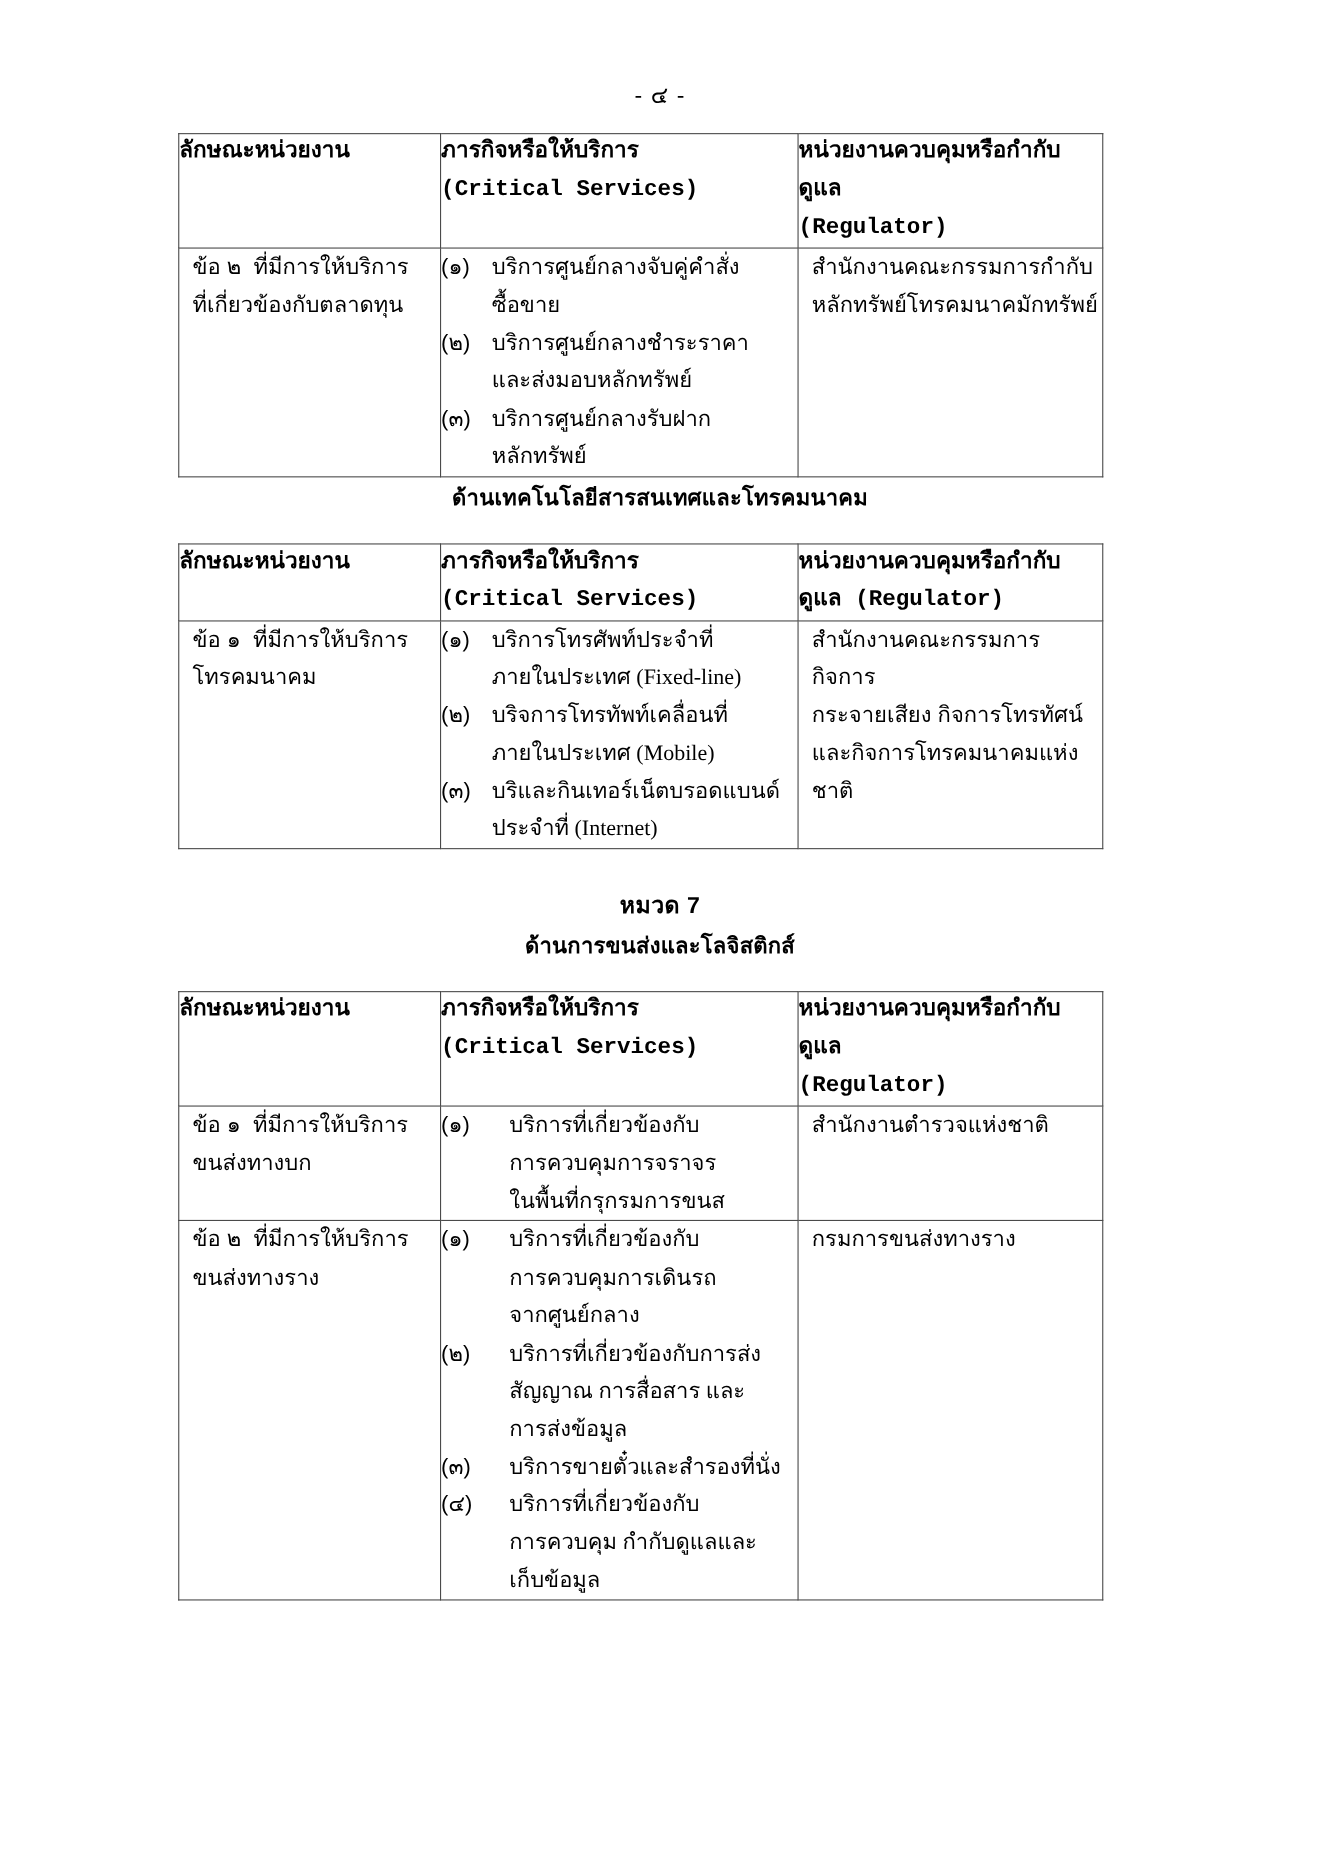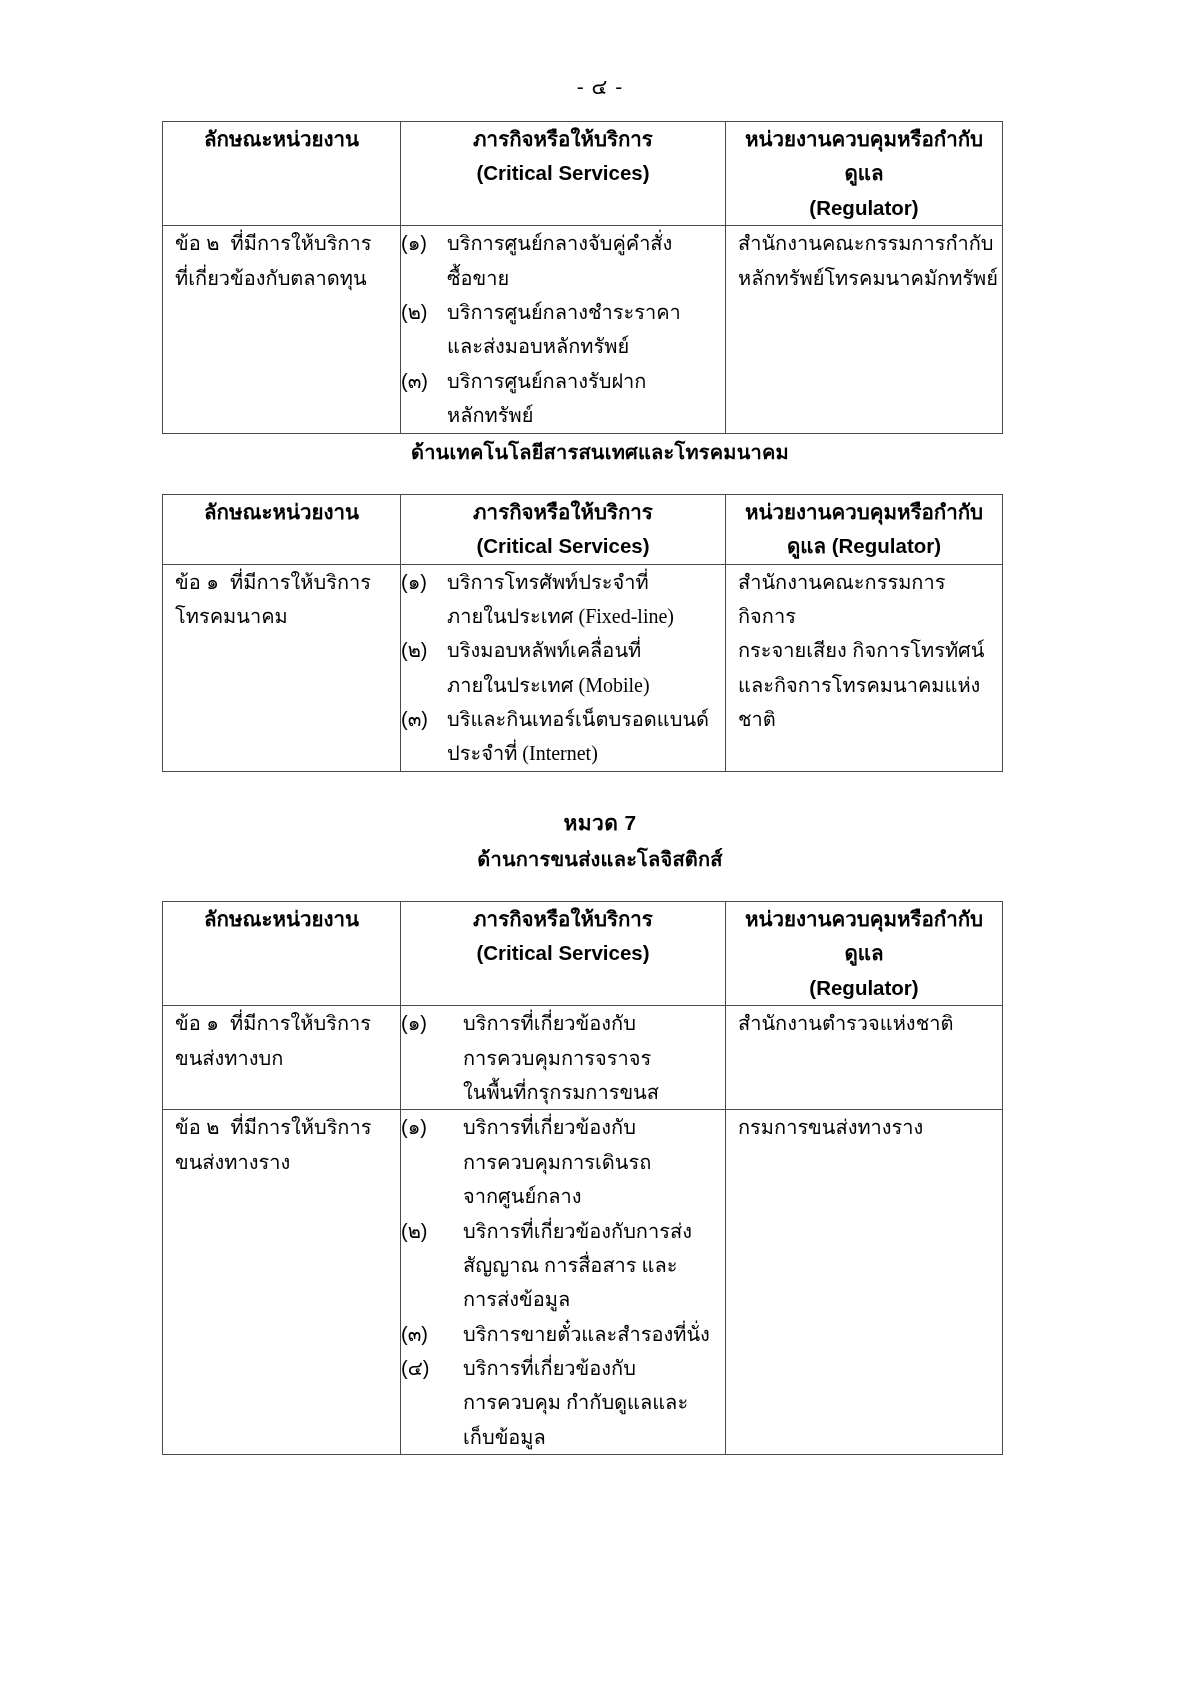--- a/index.html
+++ b/index.html
@@ -43,25 +43,26 @@
   table.doc-table th {
     border: 1.4px solid #4a4a4a;
     vertical-align: top;
     padding: 0;
   }
   col.c1 { width: 238px; }
   col.c2 { width: 325px; }
   col.c3 { width: 277px; }
 
   .hdr-cell {
-    text-align: center;
+    text-align: left;
     font-weight: bold;
     font-size: 20.5px;
     line-height: 1.68;
     padding: 12px 6px 12px 6px;
+    font-family: Liberation Mono, monospace;
   }
   .hdr-cell .l1, .hdr-cell .l2 { display: block; }
   .body-cell {
     font-size: 20px;
     line-height: 1.72;
     padding: 9px 8px 9px 10px;
   }
   .body-cell.col-a { padding-left: 12px; }
   .body-cell.col-c { padding-left: 12px; }
 
@@ -201,21 +202,21 @@
             <div class="item-line">
               <span class="item-num">(๑)</span>
               <span class="item-txt">
                 <div>บริการโทรศัพท์ประจำที่</div>
                 <div>ภายในประเทศ (Fixed-line)</div>
               </span>
             </div>
             <div class="item-line">
               <span class="item-num">(๒)</span>
               <span class="item-txt">
-                <div>บริงมอบหลัพท์เคลื่อนที่</div>
+                <div>บริจการโทรทัพท์เคลื่อนที่</div>
                 <div>ภายในประเทศ (Mobile)</div>
               </span>
             </div>
             <div class="item-line">
               <span class="item-num">(๓)</span>
               <span class="item-txt">
                 <div>บริและกินเทอร์เน็ตบรอดแบนด์</div>
                 <div>ประจำที่ (Internet)</div>
               </span>
             </div>

